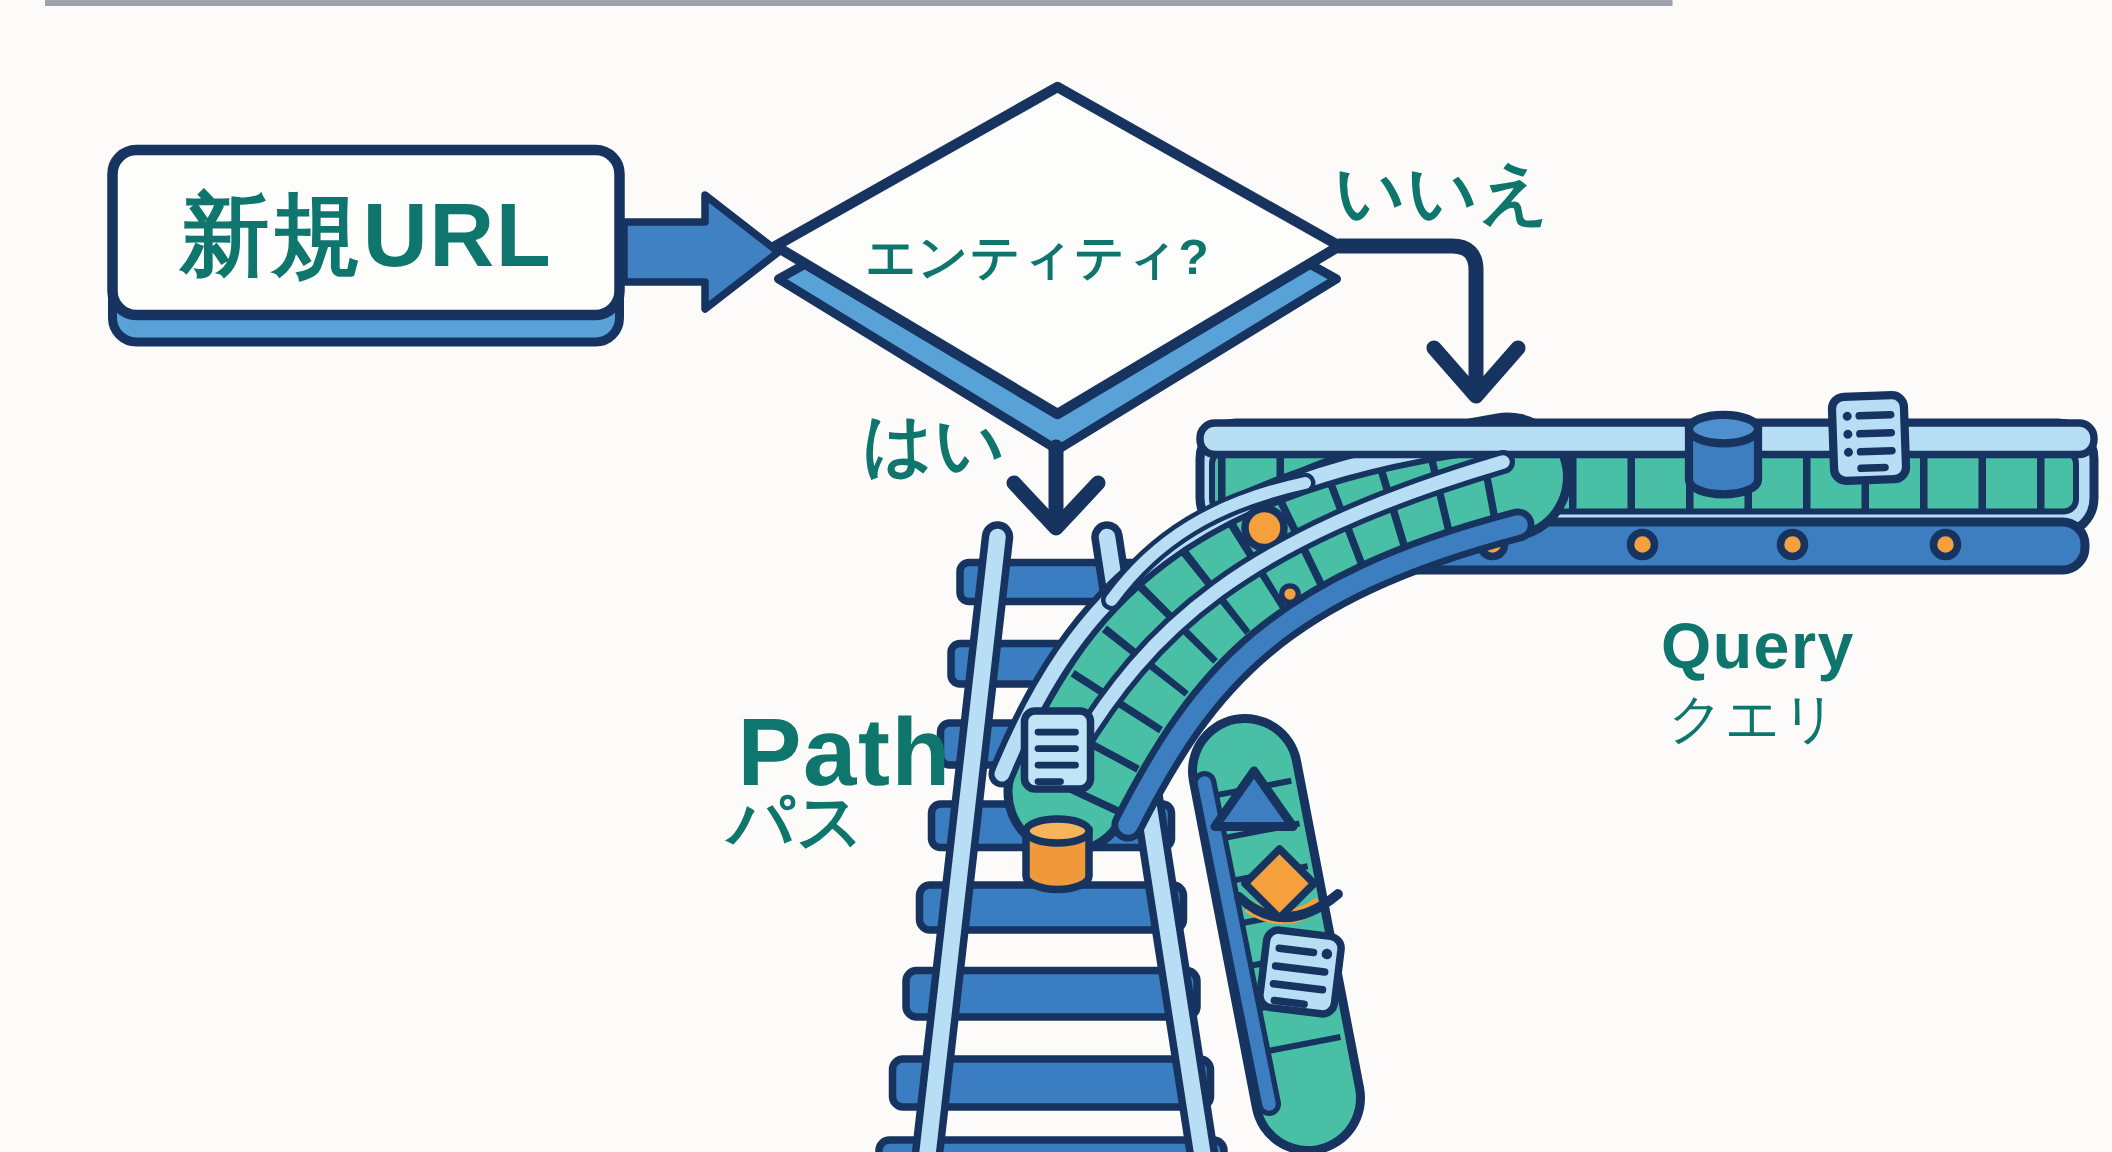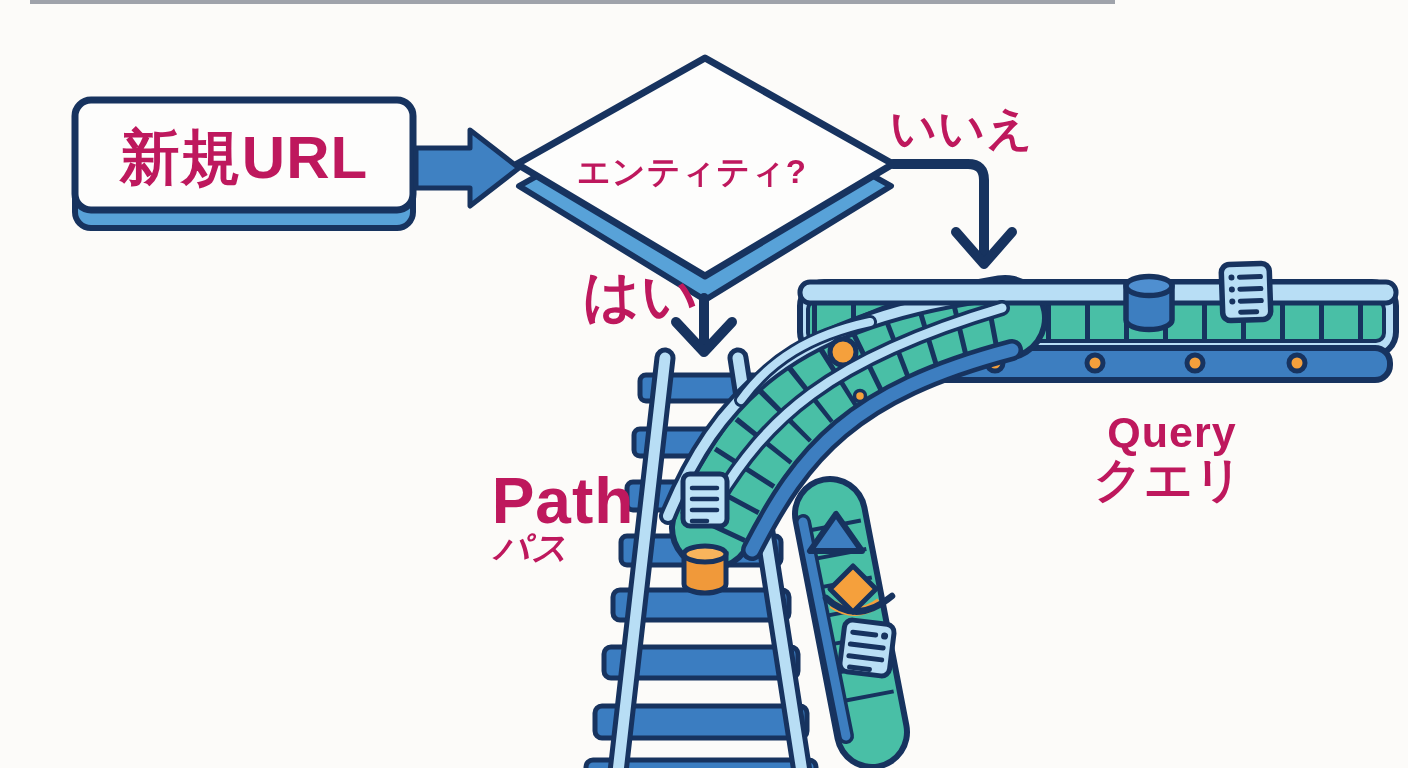--- a/index.html
+++ b/index.html
@@ -4,31 +4,31 @@
 <style>
   html,body{margin:0;padding:0;}
   body{
     width:1408px;height:768px;position:relative;overflow:hidden;
     background:#fcfbf9;
     font-family:"Liberation Sans","DejaVu Sans",sans-serif;
   }
   .stage{position:absolute;left:0;top:0;width:1408px;height:768px;}
   .lbl{
     position:absolute;transform:translate(-50%,-50%);
-    color:#be185d;font-weight:800;white-space:nowrap;user-select:none;
+    color:#0f766e;font-weight:800;white-space:nowrap;user-select:none;
     letter-spacing:1px;
   }
   .lbl-start{left:244px;top:158px;font-size:60px;}
   .lbl-decision{left:692px;top:172px;font-size:33px;}
   .lbl-no{left:962px;top:129px;font-size:46px;}
-  .lbl-yes{left:641px;top:297px;font-size:56px;text-align:right;}
+  .lbl-yes{left:623px;top:297px;font-size:46px;text-align:right;}
   .lbl-path{left:527px;top:501px;font-size:64px;margin-left:36px;}
-  .lbl-path-ja{left:531px;top:548px;font-size:36px;font-weight:700;font-style:italic;}
+  .lbl-path-ja{left:531px;top:548px;font-size:44px;font-weight:700;}
   .lbl-query{left:1172px;top:432px;font-size:43px;}
-  .lbl-query-ja{left:1169px;top:480px;font-size:48px;font-weight:700;}
+  .lbl-query-ja{left:1169px;top:480px;font-size:36px;font-weight:400;}
 </style>
 </head>
 <body>
 
 <svg class="stage" viewBox="0 0 1408 768" width="1408" height="768" xmlns="http://www.w3.org/2000/svg">
 
   <line x1="30" y1="2" x2="1115" y2="2" stroke="#2f3a4f" stroke-width="4" opacity="0.45"></line>
 
   <g>
 

